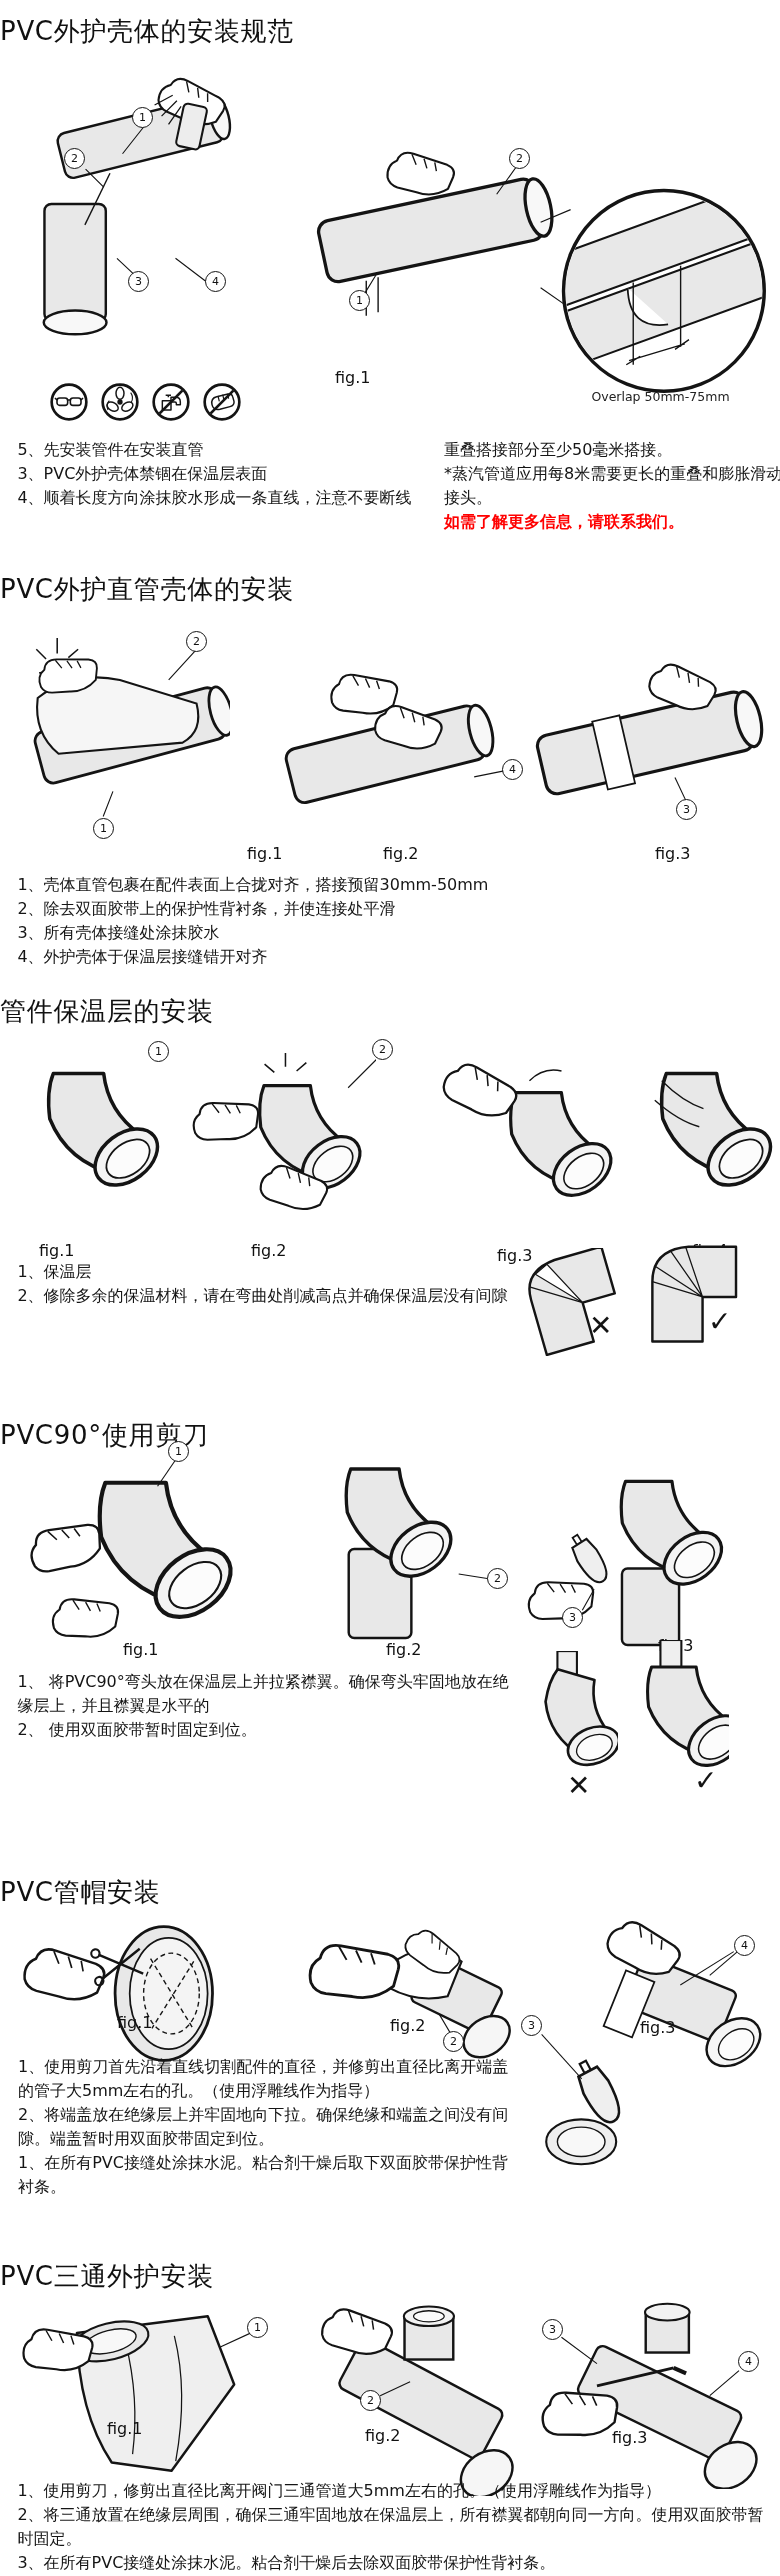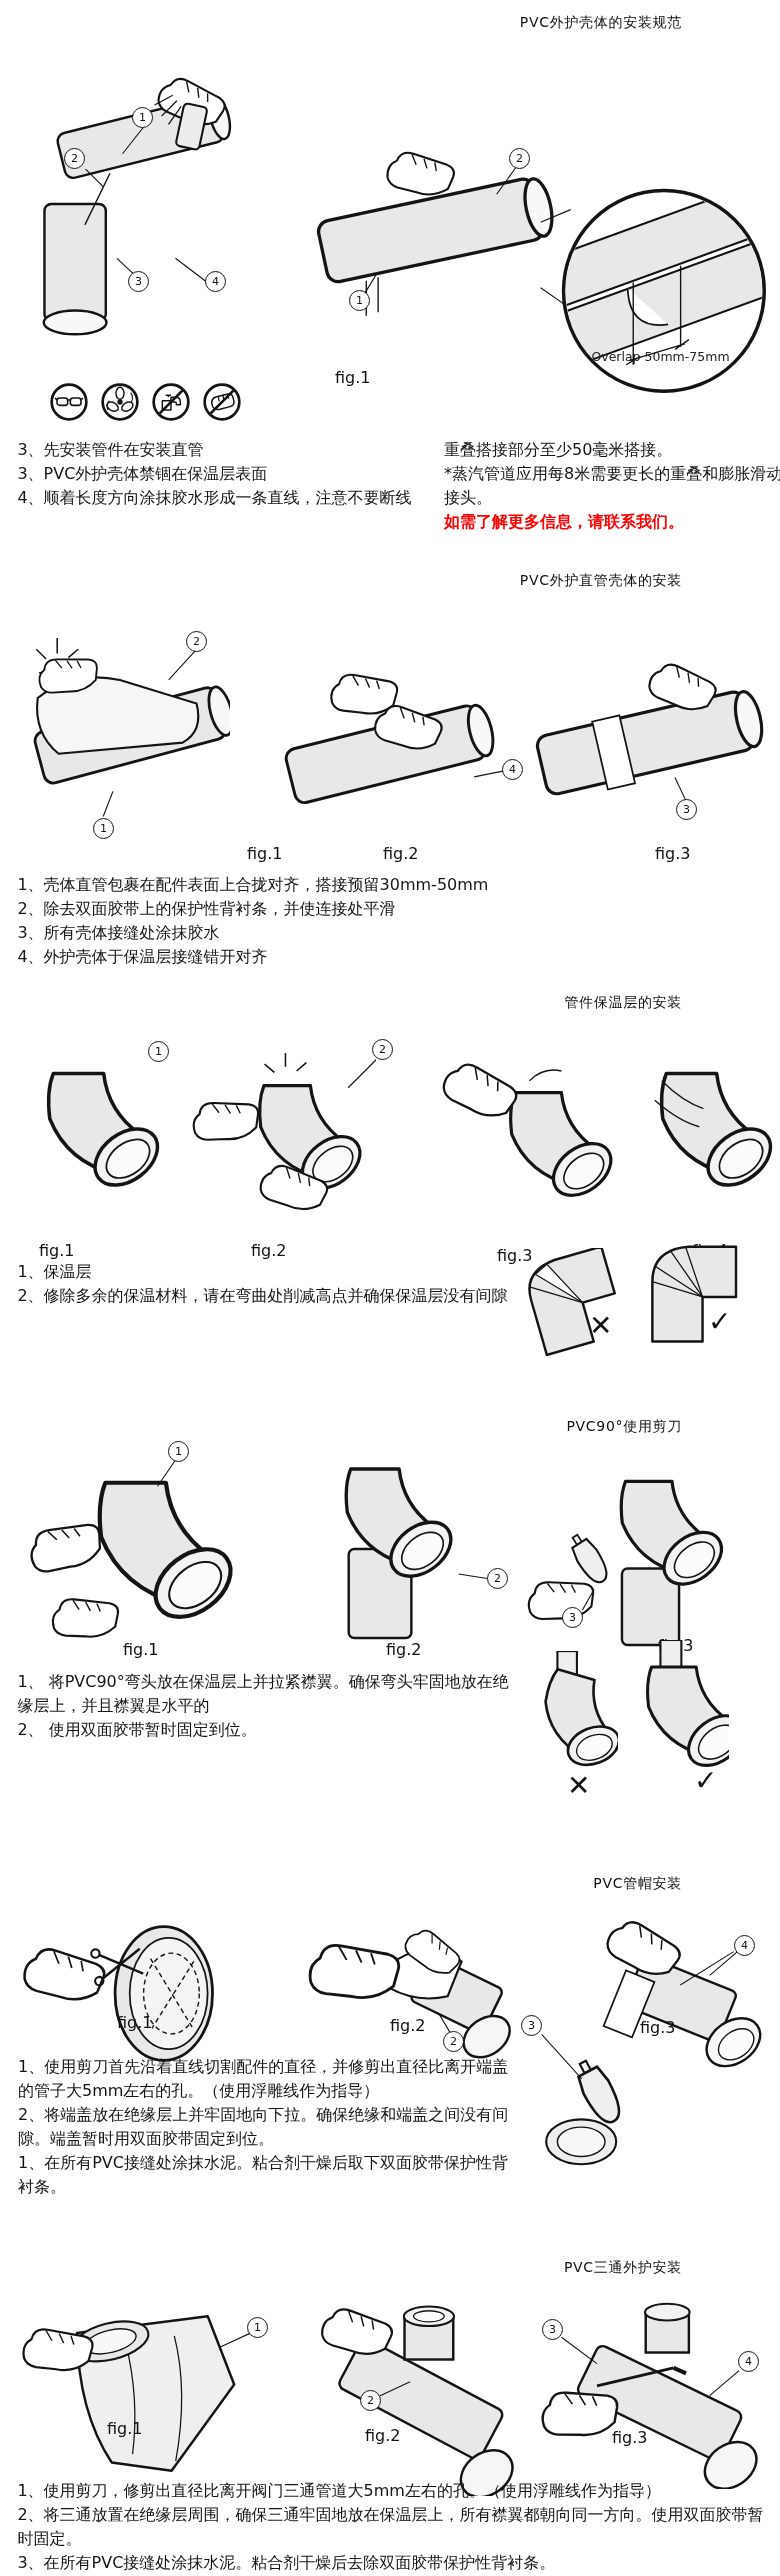--- a/index.html
+++ b/index.html
@@ -3,37 +3,37 @@
 <meta charset="utf-8">
 <style>
   * { box-sizing: border-box; margin: 0; padding: 0; }
   html,body { background: #ffffff; }
   body {
     width: 781px; height: 2576px; position: relative;
     font-family: "DejaVu Sans", "Liberation Sans", sans-serif;
     color: #1a1a1a; overflow: hidden;
   }
   .sec-title {
-    position: absolute; width: 682px; text-align: right;
-    font-size: 14px; font-weight: 500; letter-spacing: 0.7px; color: #111;
+    position: absolute; width: 682px; text-align: left;
+    font-size: 26px; font-weight: 500; letter-spacing: 0.7px; color: #111;
   }
   .steps { position: absolute; }
   .step { font-size: 16px; line-height: 24px; color: #151515; }
   .contact { font-weight: 700; }
   .figlabel { position: absolute; font-size: 16px; color: #111; text-align: left; }
   .callout {
     position: absolute; width: 21px; height: 21px; border-radius: 50%;
     border: 1.7px solid #141414; background: #fff; z-index: 6;
     display: flex; align-items: center; justify-content: center;
     font-size: 11px; color: #111;
   }
   .mark { position: absolute; font-size: 28px; font-weight: bold; color: #141414; z-index: 5; }
   .leader { position: absolute; border-top: 1.4px solid #141414; transform-origin: 0 0; z-index: 4; }
   svg.fig { position: absolute; }
-  .overlap-label { position: absolute; font-size: 12.5px; color: #222; text-align: center; }
+  .overlap-label { position: absolute; font-size: 12.5px; color: #222; text-align: center; margin-top: 40px; }
   .safety-row { position: absolute; display: flex; gap: 11px; }
 </style>
 </head>
 <body>
 
 <svg width="0" height="0" style="position:absolute" aria-hidden="true">
   <defs>
     <g id="g-hand">
       <path d="M4,46 Q0,28 14,20 Q18,4 36,7 L86,16 Q100,20 97,32 L92,50 Q72,66 48,61 L20,58 Q8,56 4,46 Z" fill="#fff" stroke="#141414" stroke-width="3" stroke-linejoin="round"></path>
       <path d="M34,8 L42,22 M52,12 L58,25 M68,15 L72,27" fill="none" stroke="#141414" stroke-width="2"></path>
@@ -135,21 +135,21 @@
     </svg>
     <svg width="40" height="40" viewBox="0 0 60 60">
       <circle cx="30" cy="30" r="26" fill="#fff" stroke="#141414" stroke-width="4"></circle>
       <path d="M15,34 q-2,-10 7,-12 l17,-4 q6,-1 7,4 l2,7 q1,6 -6,8 l-15,4 q-10,2 -12,-7 z" fill="#fff" stroke="#141414" stroke-width="2.2" stroke-linejoin="round"></path>
       <path d="M24,21 l2,8 M31,19 l2,8 M38,18 l2,7" stroke="#141414" stroke-width="1.8"></path>
       <path d="M13,47 L47,13" stroke="#141414" stroke-width="4"></path>
     </svg>
   </div>
 
   <div class="steps" style="left:17.4px;top:438px;width:396px">
-    <div class="step">3、先安装管件在安装直管</div>
+    <div class="step">5、先安装管件在安装直管</div>
     <div class="step">3、PVC外护壳体禁锢在保温层表面</div>
     <div class="step">4、顺着长度方向涂抹胶水形成一条直线，注意不要断线</div>
   </div>
   <div class="steps" style="left:444px;top:438px;width:354px">
     <div class="step">重叠搭接部分至少50毫米搭接。</div>
     <div class="step">*蒸汽管道应用每8米需要更长的重叠和膨胀滑动接头。</div>
     <div class="step contact" style="color: rgb(255, 0, 0);">如需了解更多信息，请联系我们。</div>
   </div>
 </section>
 

